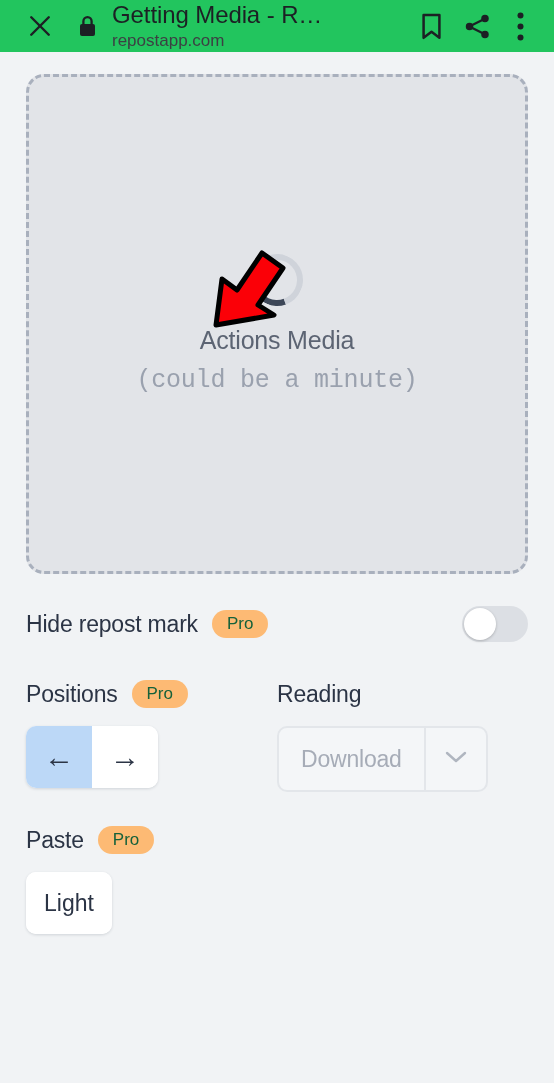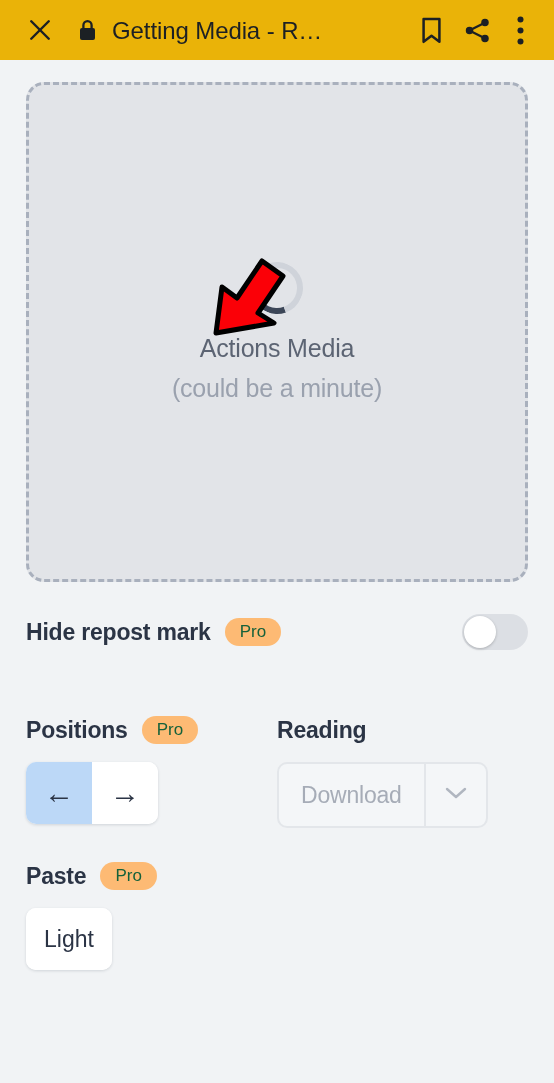--- a/index.html
+++ b/index.html
@@ -21,22 +21,22 @@
   .screen {
     position: relative;
     width: 554px;
     height: 1083px;
     overflow: hidden;
     background: #f1f3f5;
   }
 
   
   .browser-bar {
-    height: 60px;
-    background: #eab308;
+    height: 52px;
+    background: #22c55e;
     display: flex;
     align-items: center;
     padding: 0 14px 0 18px;
     position: relative;
   }
 
   .close-btn {
     width: 44px;
     height: 44px;
     display: flex;
@@ -198,20 +198,21 @@
     font-size: 25px;
     color: #5c6473;
     letter-spacing: -0.2px;
   }
 
   .loading-sub {
     font-size: 25px;
     color: #9aa1ae;
     margin-top: 11px;
     letter-spacing: -0.2px;
+    font-family: Liberation Mono, monospace;
   }
 
   .cursor-arrow {
     position: absolute;
     left: 175px;
     top: 150px;
     width: 110px;
     height: 110px;
     pointer-events: none;
   }
@@ -222,21 +223,21 @@
     align-items: center;
   }
 
   .setting-row {
     margin-top: 32px;
     justify-content: space-between;
   }
 
   .label {
     font-size: 23px;
-    font-weight: bold;
+    font-weight: normal;
     color: #2b3445;
     letter-spacing: -0.2px;
     text-align: center;
   }
 
   .pro-badge {
     display: inline-flex;
     align-items: center;
     justify-content: center;
     background: #fdba74;
@@ -265,21 +266,21 @@
     border-radius: 50%;
     background: #ffffff;
     box-shadow: 0 1px 3px rgba(0,0,0,0.22);
   }
 
   
   .two-col {
     display: flex;
     margin-top: 38px;
   }
-  .col { flex: 1 1 50%; min-width: 0; margin-top: 28px; }
+  .col { flex: 1 1 50%; min-width: 0; }
 
   .col-head {
     display: flex;
     align-items: center;
     height: 28px;
   }
 
   
   .segmented {
     display: inline-flex;
@@ -350,20 +351,21 @@
 
     <div class="lock-icon">
       <svg width="17" height="22" viewBox="0 0 17 22">
         <rect x="1" y="9" width="15" height="12" rx="2" fill="#1c2024"></rect>
         <path d="M4.4 9.5 V6.2 a4.1 4.1 0 0 1 8.2 0 V9.5" fill="none" stroke="#1c2024" stroke-width="2.3"></path>
       </svg>
     </div>
 
     <div class="url-block">
       <div class="page-title">Getting Media - R…</div>
+      <div class="page-host">repostapp.com</div>
     </div>
 
     <div class="chrome-actions">
 
       <div class="chrome-icon-btn">
         <svg width="25" height="29" viewBox="0 0 18 22" fill="none" stroke="#1c2024" stroke-width="1.9" stroke-linejoin="round">
           <path d="M3 2.2 h12 v17.4 l-6 -4.6 -6 4.6 z"></path>
         </svg>
       </div>
 

